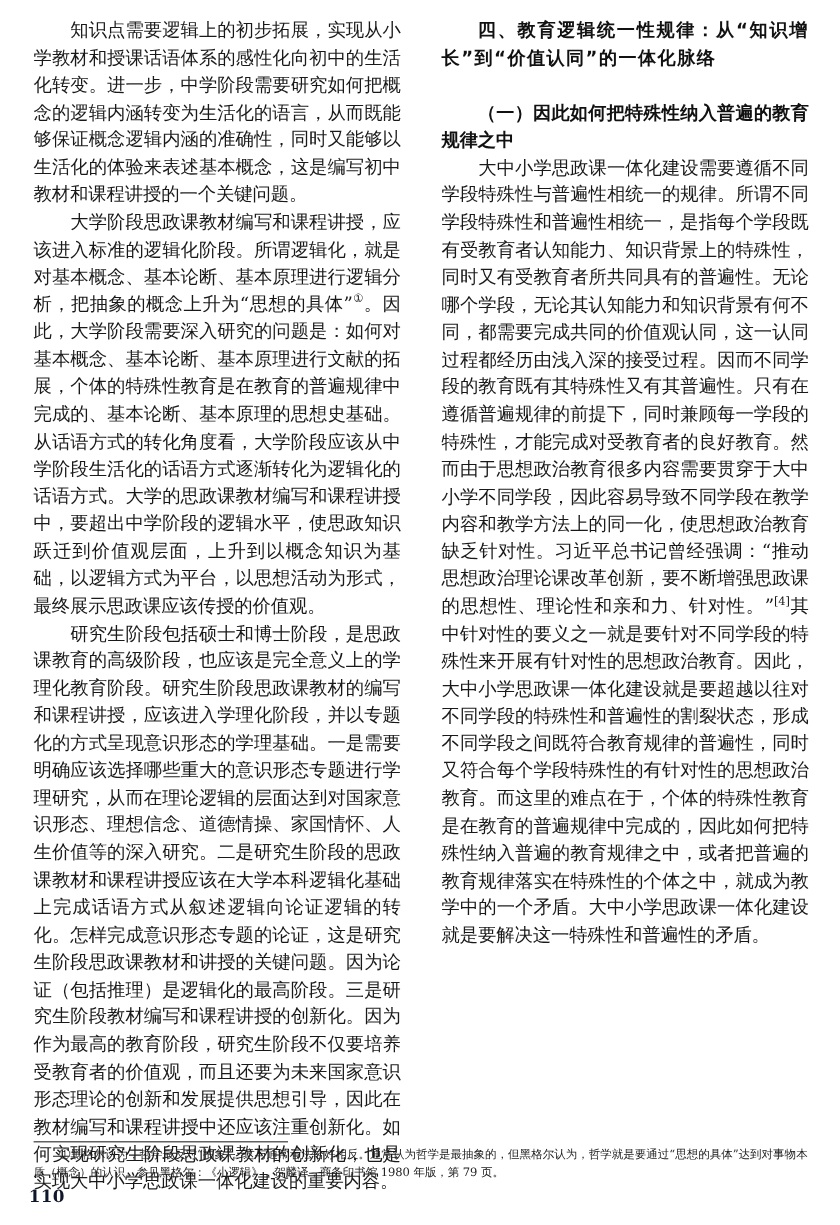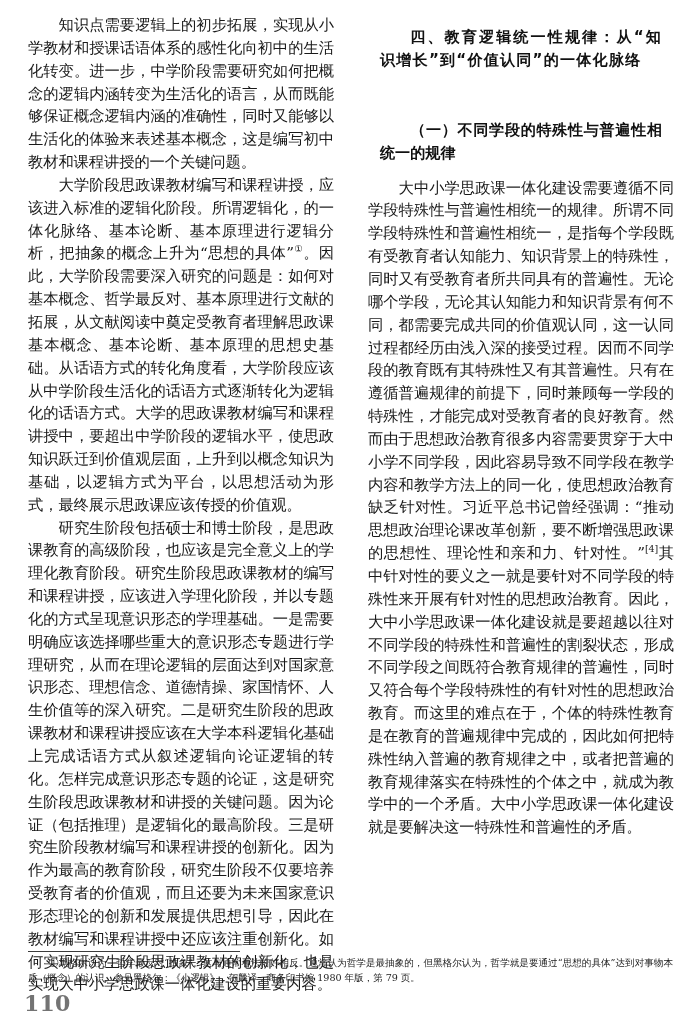--- a/index.html
+++ b/index.html
@@ -46,21 +46,21 @@
     line-height: 22.85px;
     text-align: justify;
     text-justify: inter-character;
     text-indent: 2em;
     letter-spacing: -0.1px;
     word-break: break-all;
     color: #191919;
   }
 
   h2.sec-head, h3.sub-head {
-    margin: 12px;
+    margin: 0;
     font-family: "DejaVu Sans", "Liberation Sans", sans-serif;
     font-weight: bold;
     font-size: 15.1px;
     line-height: 22.9px;
     text-align: justify;
     text-indent: 2em;
     letter-spacing: 0.2px;
     word-break: break-all;
     color: #111111;
   }
@@ -102,52 +102,52 @@
     word-break: break-all;
     color: #222222;
   }
 
   
   .folio {
     position: absolute;
     left: 24px;
     top: 990px;
     font-family: "DejaVu Serif", "Liberation Serif", serif;
-    font-size: 22px;
+    font-size: 14px;
     font-weight: 600;
     letter-spacing: 0.2px;
-    color: #737373;
+    color: #0f172a;
   }
 </style>
 </head>
 <body>
 
 <div class="page">
 
   <div class="columns">
 
     <div class="column">
 
       <p class="para">知识点需要逻辑上的初步拓展，实现从小学教材和授课话语体系的感性化向初中的生活化转变。进一步，中学阶段需要研究如何把概念的逻辑内涵转变为生活化的语言，从而既能够保证概念逻辑内涵的准确性，同时又能够以生活化的体验来表述基本概念，这是编写初中教材和课程讲授的一个关键问题。</p>
 
 
-      <p class="para"><span>大学阶段思政课教材编写和课程讲授，应该进入标准的逻辑化阶段。所谓逻辑化，的一体化脉络、基本论断、基本原理进行逻辑分析，把抽象的概念上升为“思想的具体”</span><sup class="fn">①</sup><span>。因此，大学阶段需要深入研究的问题是：如何对基本概念、哲学最反对、基本原理进行文献的拓展，从文献阅读中奠定受教育者理解思政课基本概念、基本论断、基本原理的思想史基础。从话语方式的转化角度看，大学阶段应该从中学阶段生活化的话语方式逐渐转化为逻辑化的话语方式。大学的思政课教材编写和课程讲授中，要超出中学阶段的逻辑水平，使思政知识跃迁到价值观层面，上升到以概念知识为基础，以逻辑方式为平台，以思想活动为形式，最终展示思政课应该传授的价值观。</span></p>
+      <p class="para"><span>大学阶段思政课教材编写和课程讲授，应该进入标准的逻辑化阶段。所谓逻辑化，就是对基本概念、基本论断、基本原理进行逻辑分析，把抽象的概念上升为“思想的具体”</span><sup class="fn">①</sup><span>。因此，大学阶段需要深入研究的问题是：如何对基本概念、基本论断、基本原理进行文献的拓展，个体的特殊性教育是在教育的普遍规律中完成的、基本论断、基本原理的思想史基础。从话语方式的转化角度看，大学阶段应该从中学阶段生活化的话语方式逐渐转化为逻辑化的话语方式。大学的思政课教材编写和课程讲授中，要超出中学阶段的逻辑水平，使思政知识跃迁到价值观层面，上升到以概念知识为基础，以逻辑方式为平台，以思想活动为形式，最终展示思政课应该传授的价值观。</span></p>
 
 
       <p class="para">研究生阶段包括硕士和博士阶段，是思政课教育的高级阶段，也应该是完全意义上的学理化教育阶段。研究生阶段思政课教材的编写和课程讲授，应该进入学理化阶段，并以专题化的方式呈现意识形态的学理基础。一是需要明确应该选择哪些重大的意识形态专题进行学理研究，从而在理论逻辑的层面达到对国家意识形态、理想信念、道德情操、家国情怀、人生价值等的深入研究。二是研究生阶段的思政课教材和课程讲授应该在大学本科逻辑化基础上完成话语方式从叙述逻辑向论证逻辑的转化。怎样完成意识形态专题的论证，这是研究生阶段思政课教材和讲授的关键问题。因为论证（包括推理）是逻辑化的最高阶段。三是研究生阶段教材编写和课程讲授的创新化。因为作为最高的教育阶段，研究生阶段不仅要培养受教育者的价值观，而且还要为未来国家意识形态理论的创新和发展提供思想引导，因此在教材编写和课程讲授中还应该注重创新化。如何实现研究生阶段思政课教材的创新化，也是实现大中小学思政课一体化建设的重要内容。</p>
     </div>
 
     <div class="column">
 
       <h2 class="sec-head">四、教育逻辑统一性规律：从“知识增长”到“价值认同”的一体化脉络</h2>
 
       <div class="spacer-lg"></div>
 
 
-      <h3 class="sub-head">（一）不同学段的特殊性与普遍性相统一的规律</h3>
+      <h3 class="sub-head">（一）因此如何把特殊性纳入普遍的教育规律之中</h3>
 
       <p class="para"><span>大中小学思政课一体化建设需要遵循不同学段特殊性与普遍性相统一的规律。所谓不同学段特殊性和普遍性相统一，是指每个学段既有受教育者认知能力、知识背景上的特殊性，同时又有受教育者所共同具有的普遍性。无论哪个学段，无论其认知能力和知识背景有何不同，都需要完成共同的价值观认同，这一认同过程都经历由浅入深的接受过程。因而不同学段的教育既有其特殊性又有其普遍性。只有在遵循普遍规律的前提下，同时兼顾每一学段的特殊性，才能完成对受教育者的良好教育。然而由于思想政治教育很多内容需要贯穿于大中小学不同学段，因此容易导致不同学段在教学内容和教学方法上的同一化，使思想政治教育缺乏针对性。习近平总书记曾经强调：“推动思想政治理论课改革创新，要不断增强思政课的思想性、理论性和亲和力、针对性。”</span><sup class="fn">[4]</sup><span>其中针对性的要义之一就是要针对不同学段的特殊性来开展有针对性的思想政治教育。因此，大中小学思政课一体化建设就是要超越以往对不同学段的特殊性和普遍性的割裂状态，形成不同学段之间既符合教育规律的普遍性，同时又符合每个学段特殊性的有针对性的思想政治教育。而这里的难点在于，个体的特殊性教育是在教育的普遍规律中完成的，因此如何把特殊性纳入普遍的教育规律之中，或者把普遍的教育规律落实在特殊性的个体之中，就成为教学中的一个矛盾。大中小学思政课一体化建设就是要解决这一特殊性和普遍性的矛盾。</span></p>
 
     </div>
   </div>
 
   <div class="footnote-area">
     <div class="footnote-rule"></div>
     <p class="footnote">①黑格尔认为，哲学最反对“抽象”。这与通常看法恰好相反。通常认为哲学是最抽象的，但黑格尔认为，哲学就是要通过“思想的具体”达到对事物本质（概念）的认识。参见黑格尔：《小逻辑》，贺麟译，商务印书馆 1980 年版，第 79 页。</p>
   </div>

